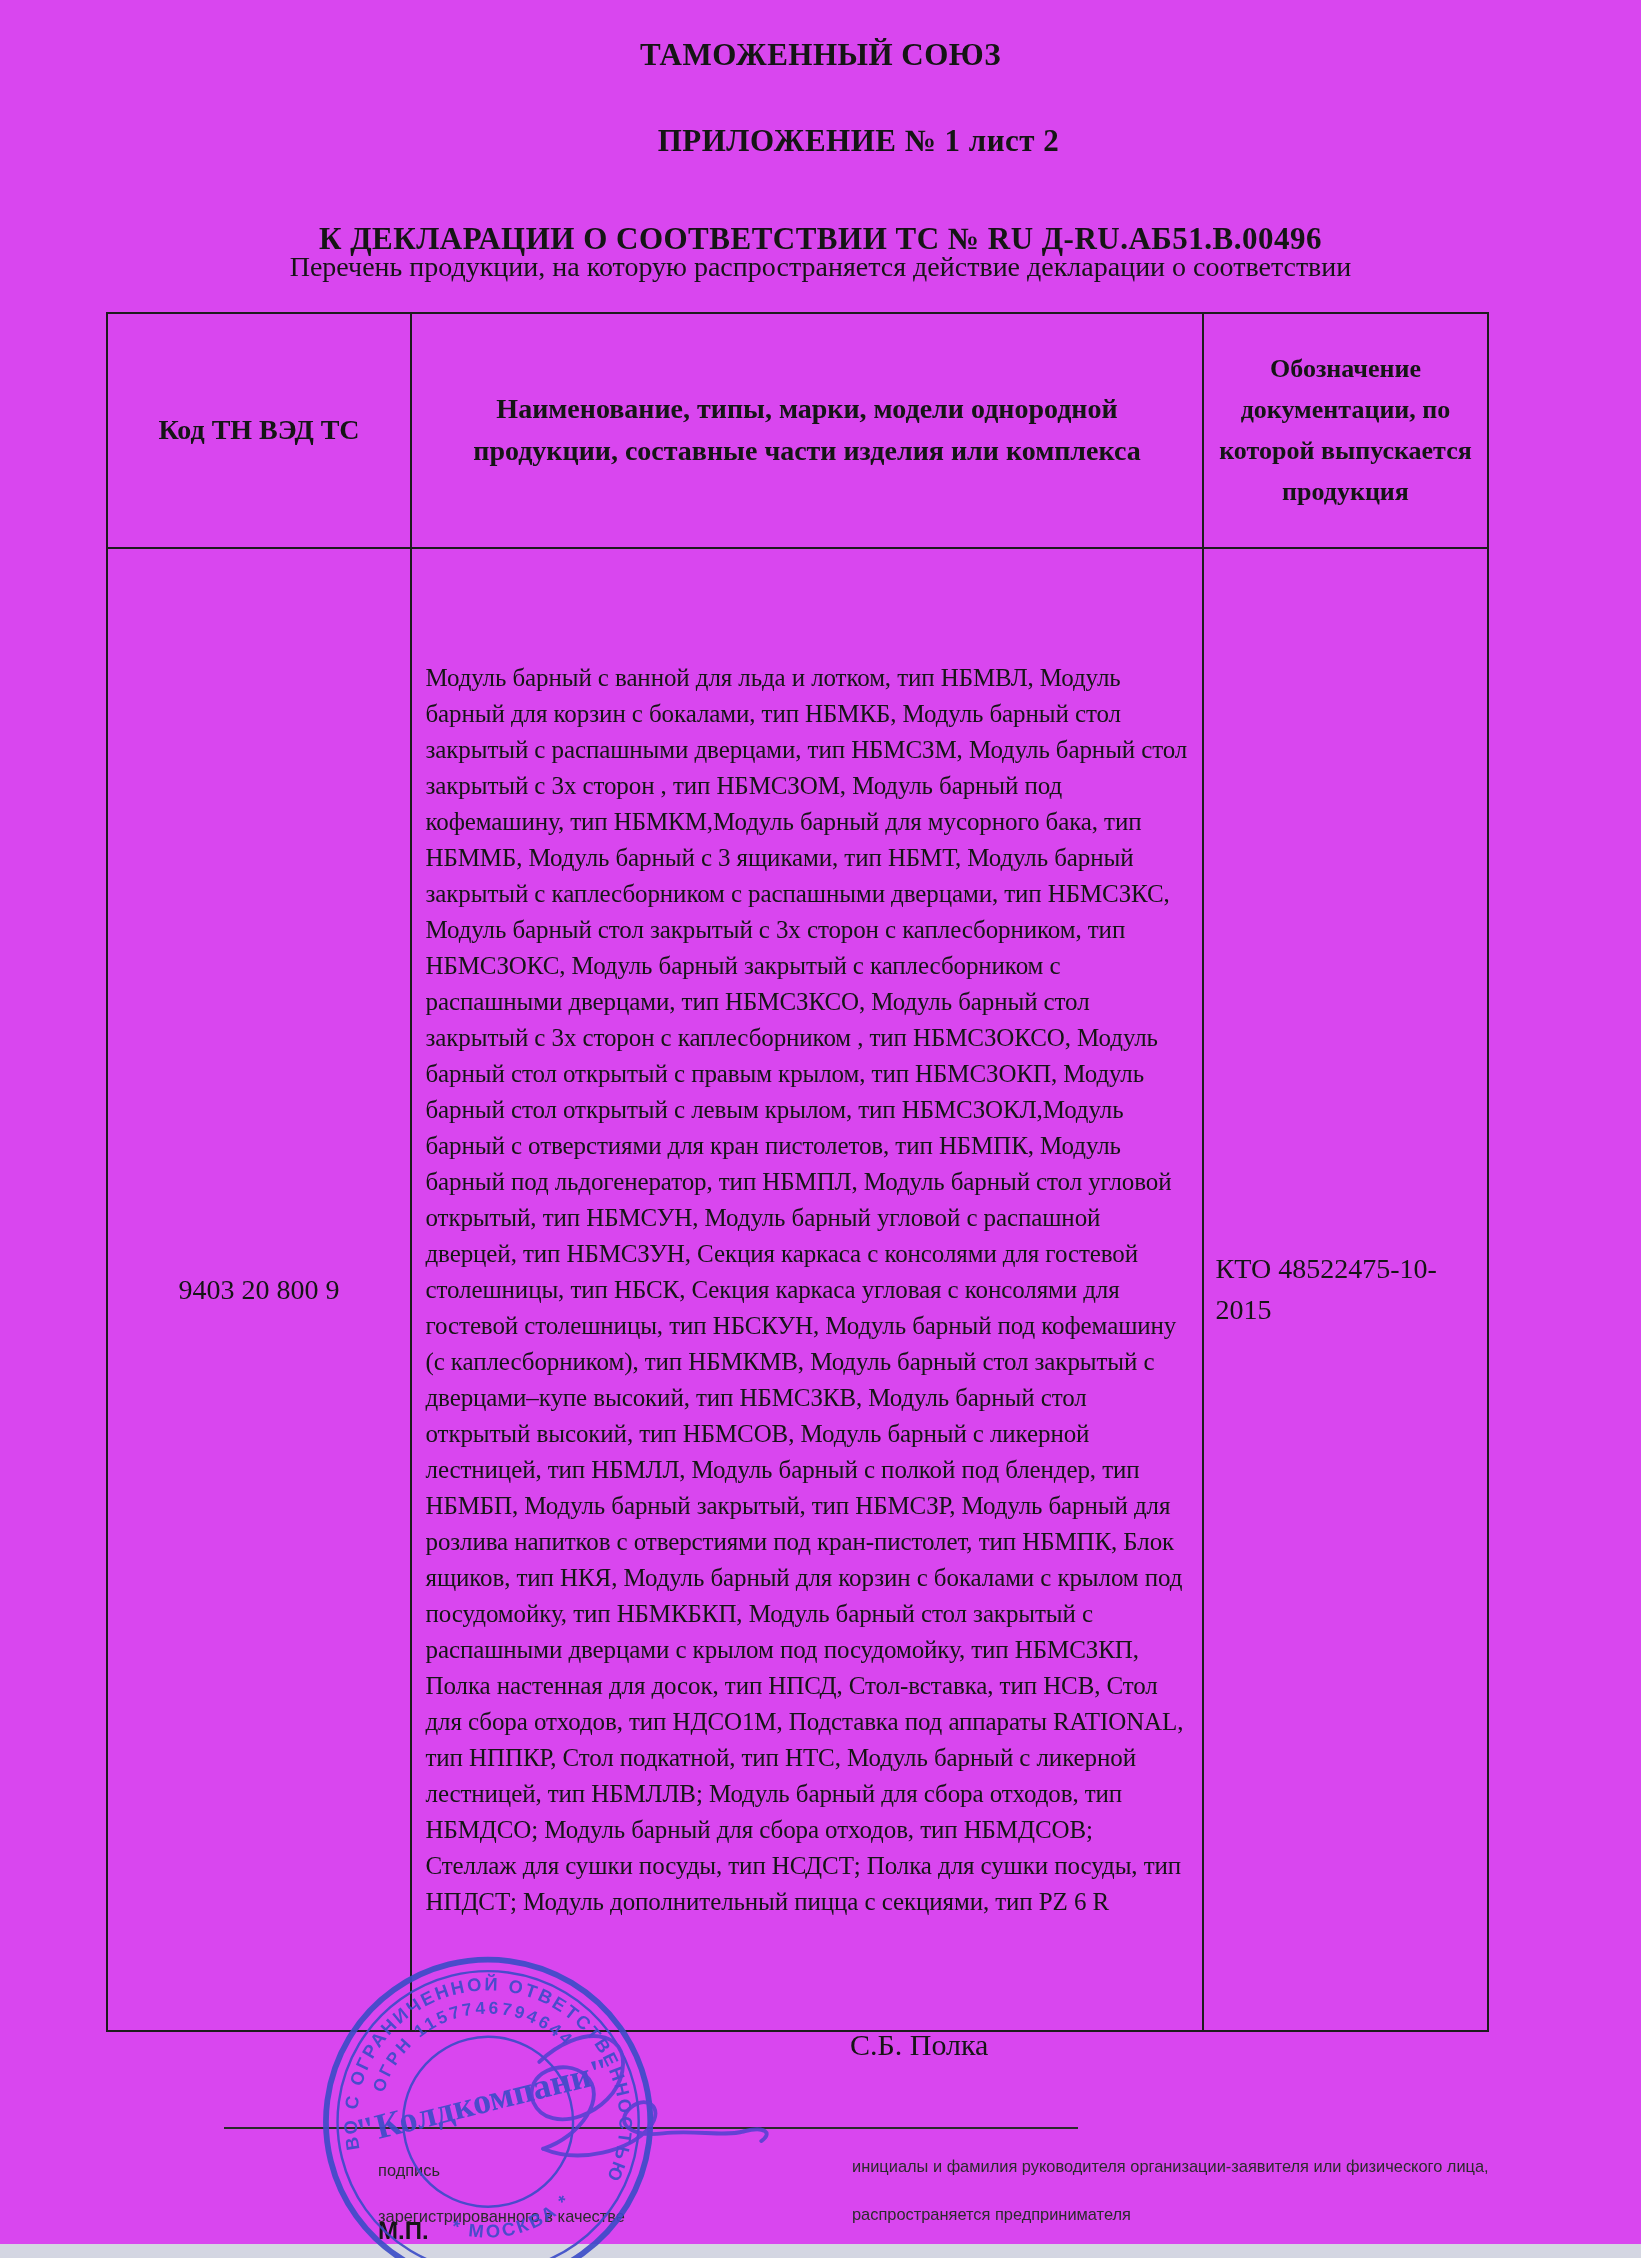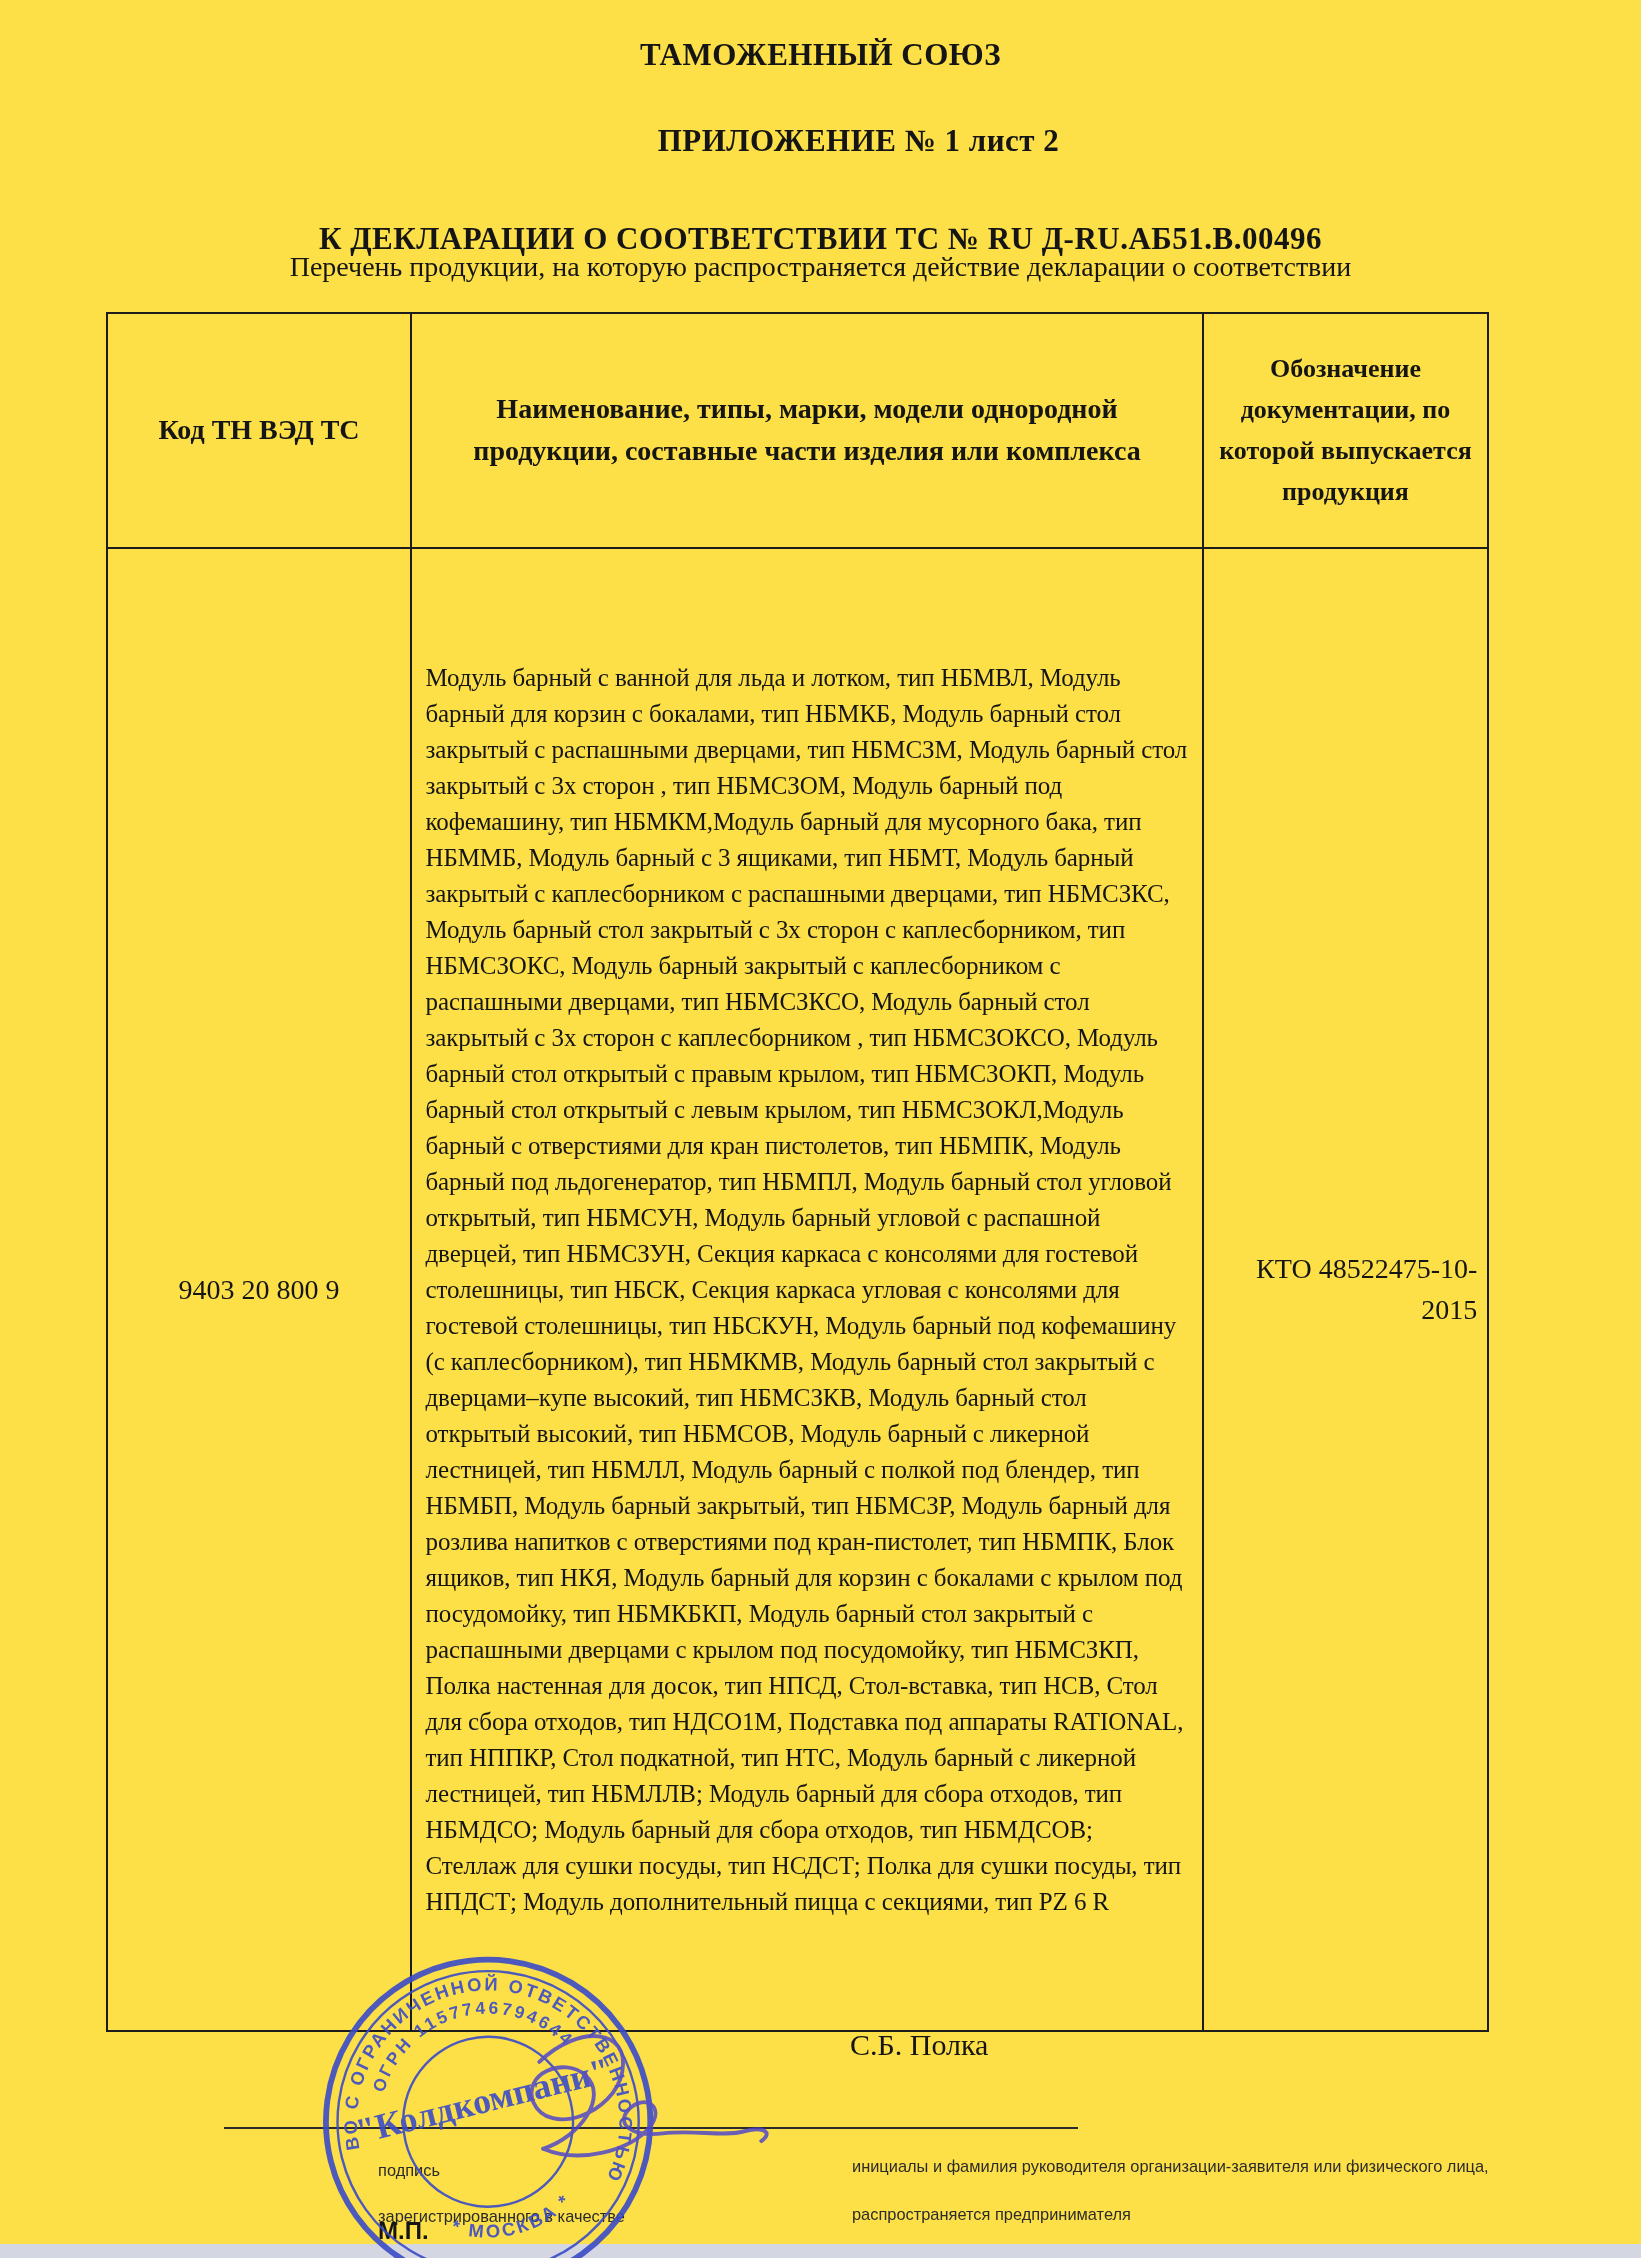--- a/index.html
+++ b/index.html
@@ -1,19 +1,19 @@
 <!DOCTYPE html>
 <html><head>
 <meta charset="utf-8">
 <style>
   html,body{margin:0;padding:0;}
   .doc{
     position:relative;
     width:1641px;height:2258px;
-    background:#fde047;
+    background:#d946ef;
     overflow:hidden;
     font-family:"Liberation Serif", serif;
     color:#151515;
   }
   
   .title{position:absolute;left:0;width:100%;text-align:center;font-weight:bold;font-size:31px;letter-spacing:0.5px;}
   .t1{top:37px;}
   .t2{top:123px;padding-left:38px;}
   .t3{top:185px;margin-top:36px;}
   .subtitle{position:absolute;left:0;width:100%;top:251px;text-align:center;font-size:28px;font-weight:normal;}
@@ -39,21 +39,21 @@
     text-align:center;font-size:28px;vertical-align:middle;border-radius:18px;
   }
   td.body{
     vertical-align:top;text-align:left;
     font-size:25px;line-height:36px;
     padding:5.8px 13.5px 5.8px 13.5px;
     height:1470px;
     letter-spacing:-0.1px;
   }
   td.docn{
-    vertical-align:top;text-align:right;
+    vertical-align:top;text-align:left;
     font-size:28px;line-height:1.45;
     padding:7.7px 9.7px 7.7px 11.6px;
     margin-left:40px;
   }
   
   .sig-line{position:absolute;left:224px;top:2127px;width:854px;border-top:2.4px solid #2a2a2a;}
   .small-label{position:absolute;font-family:"Liberation Sans", sans-serif;font-size:16.4px;color:#2b2b2b;}
   .lbl-sign{left:378px;top:2161px;}
   .lbl-reg{left:378px;top:2207px;}
   .cap-1{left:852px;top:2157px;}

